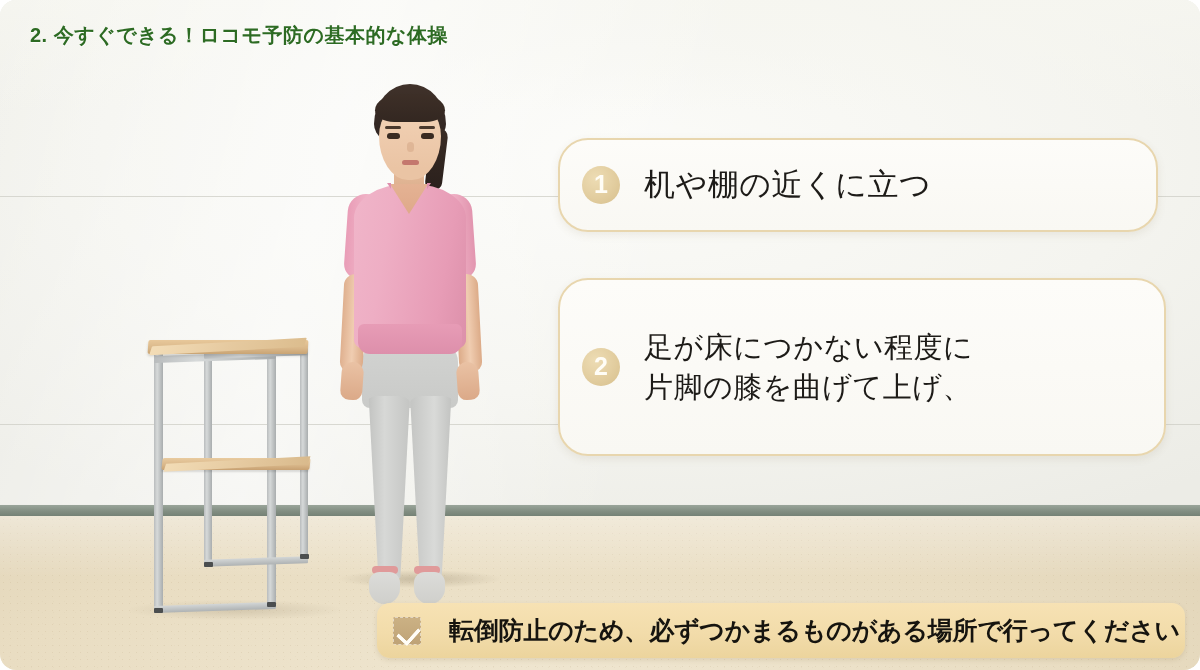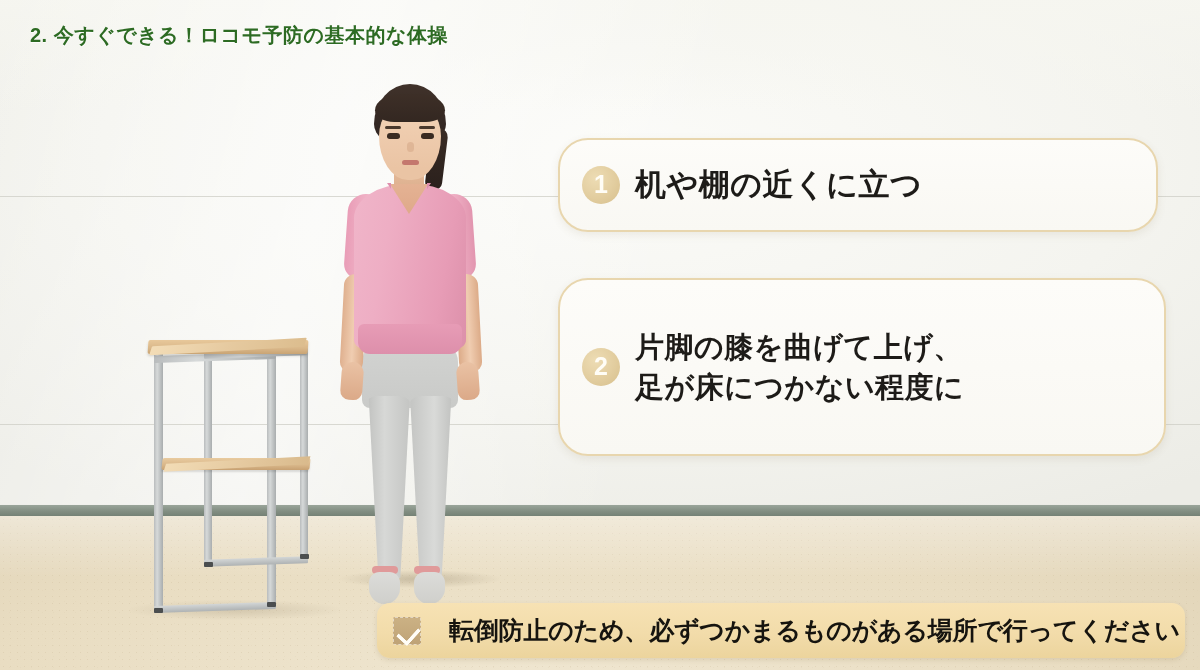--- a/index.html
+++ b/index.html
@@ -10,20 +10,21 @@
   body {
     font-family: "Liberation Sans", "DejaVu Sans", sans-serif;
   }
 
   #slide {
     position: relative;
     width: 1200px;
     height: 670px;
     overflow: hidden;
     background: #f6f6f1;
+    border-radius: 16px;
   }
 
   
   .wall {
     position: absolute;
     left: 0; top: 0;
     width: 1200px; height: 512px;
     background:
       radial-gradient(ellipse 900px 420px at 52% 30%, #fbfbf8 0%, #f4f4ef 58%, #ecece6 100%);
   }
@@ -318,23 +319,23 @@
     font-size: 25px;
     font-weight: 700;
     display: flex;
     align-items: center;
     justify-content: center;
     line-height: 1;
     padding-bottom: 2px;
     box-sizing: border-box;
   }
   .card-text {
-    margin-left: 15px;
+    margin-left: 24px;
     color: #1d1b18;
-    font-weight: 700;
+    font-weight: 400;
     font-size: 29px;
     letter-spacing: .5px;
   }
   #card-1 .card-text { font-size: 31px; }
   #card-2 .card-text { font-size: 29px; line-height: 1.38; }
   .card-line { display: block; white-space: nowrap; }
 
   
   #note-bar {
     position: absolute;
@@ -450,22 +451,22 @@
   <div class="card" id="card-1">
     <div class="badge">1</div>
     <div class="card-text">
       <span class="card-line">机や棚の近くに立つ</span>
     </div>
   </div>
 
   <div class="card" id="card-2">
     <div class="badge">2</div>
     <div class="card-text">
+      <span class="card-line">足が床につかない程度に</span>
       <span class="card-line">片脚の膝を曲げて上げ、</span>
-      <span class="card-line">足が床につかない程度に</span>
     </div>
   </div>
 
   <div id="note-bar">
     <div class="check-box"></div>
     <div class="note-text">転倒防止のため、必ずつかまるものがある場所で行ってください</div>
   </div>
 
 </div>
 

